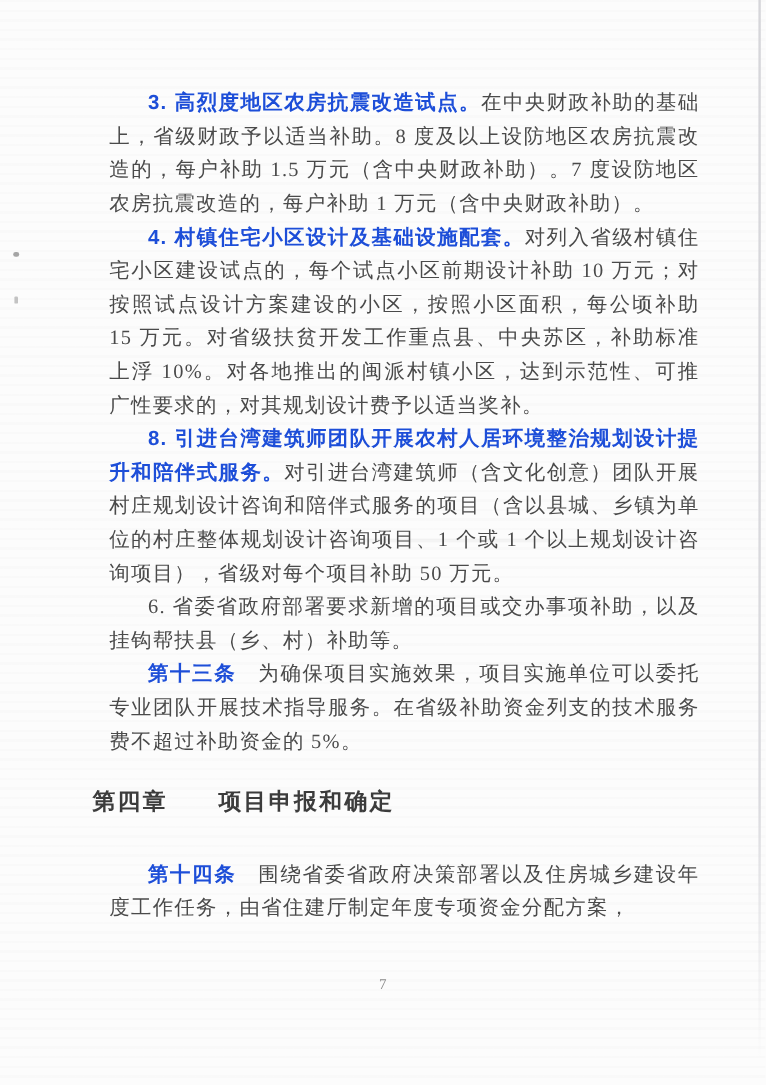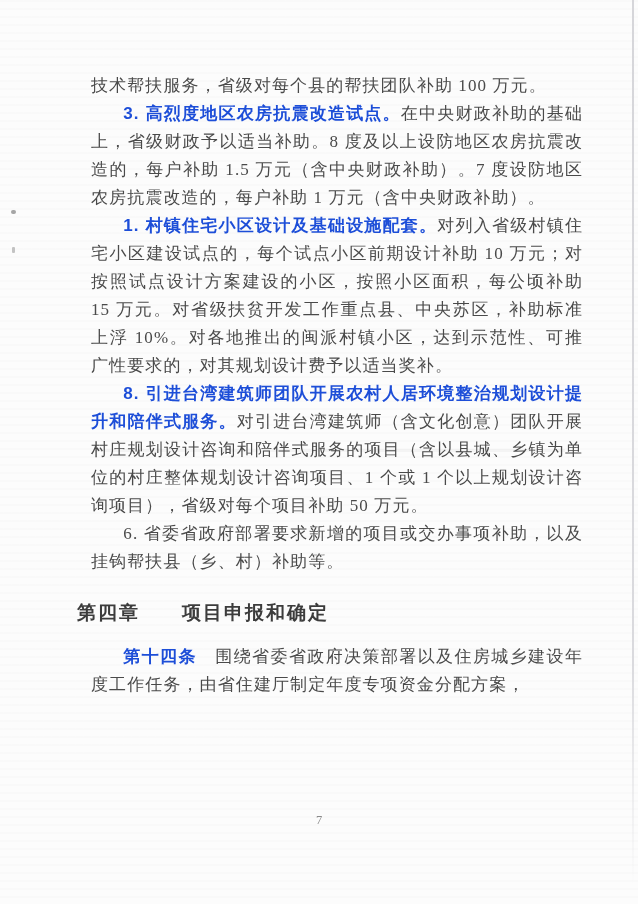--- a/index.html
+++ b/index.html
@@ -57,21 +57,21 @@
     left: -14px;
     text-align: center;
     font-weight: 700;
     font-size: 19px;
     line-height: 30px;
     letter-spacing: 2px;
     color: #3c3c3c;
     font-family: "Liberation Sans", "DejaVu Sans", sans-serif;
   }
   .after-heading {
-    margin-top: 15px;
+    margin-top: 31px;
   }
   .page-number {
     position: absolute;
     top: 812px;
     left: 0;
     width: 638px;
     text-align: center;
     font-size: 12.5px;
     line-height: 16px;
     color: #8a8a8a;
@@ -111,30 +111,30 @@
 <body>
 
 <div class="scan-bands"></div>
 <div class="edge-line"></div>
 <div class="speck-1"></div>
 <div class="speck-2"></div>
 <div class="smudge"></div>
 
 <div class="content">
 
-  <p class="para"><span>技术帮扶服务，省级对每个县的帮扶团队补助 100 万元。</span></p>
 
   <p class="para indent"><span class="lead">3. 高烈度地区农房抗震改造试点。</span><span>在中央财政补助的基础上，省级财政予以适当补助。8 度及以上设防地区农房抗震改造的，每户补助 1.5 万元（含中央财政补助）。7 度设防地区农房抗震改造的，每户补助 1 万元（含中央财政补助）。</span></p>
 
-  <p class="para indent"><span class="lead">1. 村镇住宅小区设计及基础设施配套。</span><span>对列入省级村镇住宅小区建设试点的，每个试点小区前期设计补助 10 万元；对按照试点设计方案建设的小区，按照小区面积，每公顷补助 15 万元。对省级扶贫开发工作重点县、中央苏区，补助标准上浮 10%。对各地推出的闽派村镇小区，达到示范性、可推广性要求的，对其规划设计费予以适当奖补。</span></p>
+  <p class="para indent"><span class="lead">4. 村镇住宅小区设计及基础设施配套。</span><span>对列入省级村镇住宅小区建设试点的，每个试点小区前期设计补助 10 万元；对按照试点设计方案建设的小区，按照小区面积，每公顷补助 15 万元。对省级扶贫开发工作重点县、中央苏区，补助标准上浮 10%。对各地推出的闽派村镇小区，达到示范性、可推广性要求的，对其规划设计费予以适当奖补。</span></p>
 
   <p class="para indent"><span class="lead">8. 引进台湾建筑师团队开展农村人居环境整治规划设计提升和陪伴式服务。</span><span>对引进台湾建筑师（含文化创意）团队开展村庄规划设计咨询和陪伴式服务的项目（含以县城、乡镇为单位的村庄整体规划设计咨询项目、1 个或 1 个以上规划设计咨询项目），省级对每个项目补助 50 万元。</span></p>
 
   <p class="para indent"><span>6. 省委省政府部署要求新增的项目或交办事项补助，以及挂钩帮扶县（乡、村）补助等。</span></p>
 
+  <p class="para indent"><span class="lead">第十三条</span><span>　为确保项目实施效果，项目实施单位可以委托专业团队开展技术指导服务。在省级补助资金列支的技术服务费不超过补助资金的 5%。</span></p>
 
   <h2 class="chapter-heading">第四章　　项目申报和确定</h2>
 
   <p class="para indent after-heading"><span class="lead">第十四条</span><span>　围绕省委省政府决策部署以及住房城乡建设年度工作任务，由省住建厅制定年度专项资金分配方案，</span></p>
 
 </div>
 
 <div class="page-number">7</div>
 
 </body></html>

